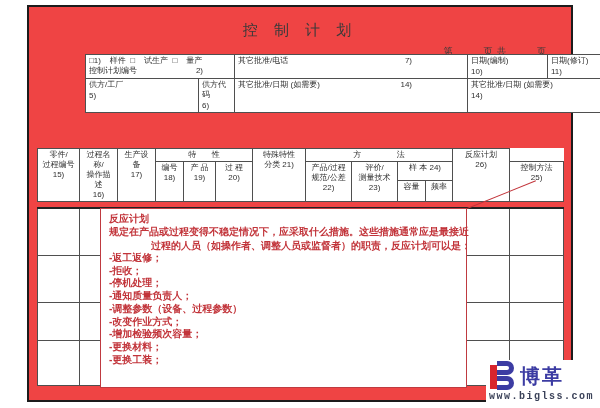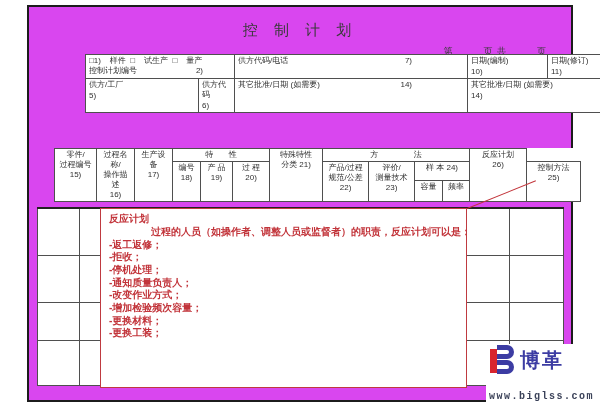--- a/index.html
+++ b/index.html
@@ -1,34 +1,34 @@
 <!DOCTYPE html>
 <html><head>
 <meta charset="utf-8">
 <style>
   html,body{margin:0;padding:0;background:#fff;}
   body{width:600px;height:408px;position:relative;overflow:hidden;
        font-family:"Liberation Sans","DejaVu Sans",sans-serif;color:#2f2f2f;}
   .page{position:absolute;left:27px;top:5px;width:542px;height:393px;
-        border:2px solid #1c1c1c;background:#d946ef;}
+        border:2px solid #1c1c1c;background:#ef4444;}
   .title{position:absolute;left:0;right:0;top:14px;text-align:center;
          font-size:15px;letter-spacing:6px;color:#3a3a3a;}
   .pageno{position:absolute;top:38px;right:24px;font-size:9px;color:#3a3a3a;letter-spacing:1px;}
   table.t{border-collapse:collapse;table-layout:fixed;position:absolute;background:#fff;}
   table.t td{border:1px solid #4f4f4f;font-size:8px;line-height:1.25;
              padding:1px 3px;vertical-align:top;overflow:hidden;}
   .info{left:20px;top:47px;width:528px;margin-left:36px;}
   .info tr{height:22px;}
   .fx{display:flex;}
   .num{margin-left:auto;padding-right:52px;}
   .mid{margin-left:auto;padding-right:28px;}
   .cno{text-align:left;margin-top:1px;}
   td.vm{vertical-align:middle;}
   .l1{white-space:pre;}
-  .grid{left:25px;top:141px;width:526px;}
+  .grid{left:8px;top:141px;width:526px;}
   .grid td{text-align:center;vertical-align:middle;white-space:pre-line;
            line-height:1.15;padding:0 1px;}
   td.pre{white-space:pre;}
   .bodytbl{left:8px;top:200px;width:526px;border-top:2px solid #222;}
   .bodytbl td{border:1px solid #5a5a5a;}
   .note{position:absolute;left:71px;top:201px;width:367px;height:180px;
         box-sizing:border-box;background:#fff;border:1px solid #bf3a40;
         padding:3px 8px 2px 8px;color:#c2343a;z-index:6;}
   .nt{font-size:10px;font-weight:bold;line-height:13px;}
   .nb{font-size:10px;font-weight:bold;line-height:13.5px;white-space:nowrap;}
@@ -41,21 +41,21 @@
         padding:1px 3px;}
   .lrow{display:flex;align-items:center;}
   .lb{position:relative;width:27px;height:29px;margin-right:4px;}
   .lb .bar{position:absolute;left:1px;bottom:1px;width:7px;height:24px;background:#d8252e;}
   .lb .b3{position:absolute;left:8px;top:0;}
   .bump{display:block;width:17px;height:14px;box-sizing:border-box;
         border:5px solid #3c3ca3;border-left:none;border-radius:0 9px 9px 0;}
   .b2{margin-top:1px;}
   .lname{font-size:20px;font-weight:bold;color:#3c3ca3;letter-spacing:2px;line-height:1;}
   .lurl{font-size:10px;font-weight:bold;letter-spacing:1.5px;color:#3a4158;
-        font-family:"Liberation Mono","DejaVu Sans Mono",monospace;margin-top:17px;}
+        font-family:"Liberation Mono","DejaVu Sans Mono",monospace;margin-top:1px;}
 </style>
 </head>
 <body>
 
 <div class="page">
 
   <div class="title">控 制 计 划</div>
   <div class="pageno">第_____页   共_____页</div>
 
   <table class="t info">
@@ -70,21 +70,21 @@
         <tr>
       <td colspan="2">
         <div class="l1">□1)    样件  □    试生产  □    量产</div>
         <div class="fx">
               <span>控制计划编号</span>
               <span class="mid">2)</span>
             </div>
       </td>
       <td class="vm">
         <div class="fx">
-              <span>供方代码/电话</span>
+              <span>其它批准/电话</span>
               <span class="num">7)</span>
             </div>
       </td>
       <td>
         <div>日期(编制)</div>
         <div class="cno">10)</div>
       </td>
       <td>
         <div>日期(修订)</div>
         <div class="cno">11)</div>
@@ -247,25 +247,27 @@
           <td></td>
           <td></td>
         </tr>
   </tbody>
     </table>
 
   <div class="leader"></div>
 
   <div class="note">
     <div class="nt">反应计划</div>
+    <div class="nb">规定在产品或过程变得不稳定情况下，应采取什么措施。这些措施通常应是最接近</div>
     <div class="nb ind">过程的人员（如操作者、调整人员或监督者）的职责，反应计划可以是：</div>
     <div class="ni">-返工返修；</div>
     <div class="ni">-拒收；</div>
     <div class="ni">-停机处理；</div>
     <div class="ni">-通知质量负责人；</div>
+    <div class="ni">-调整参数（设备、过程参数）</div>
     <div class="ni">-改变作业方式；</div>
     <div class="ni">-增加检验频次容量；</div>
     <div class="ni">-更换材料；</div>
     <div class="ni">-更换工装；</div>
   </div>
 
 </div>
 
 <div class="logo">
   <div class="lrow">

